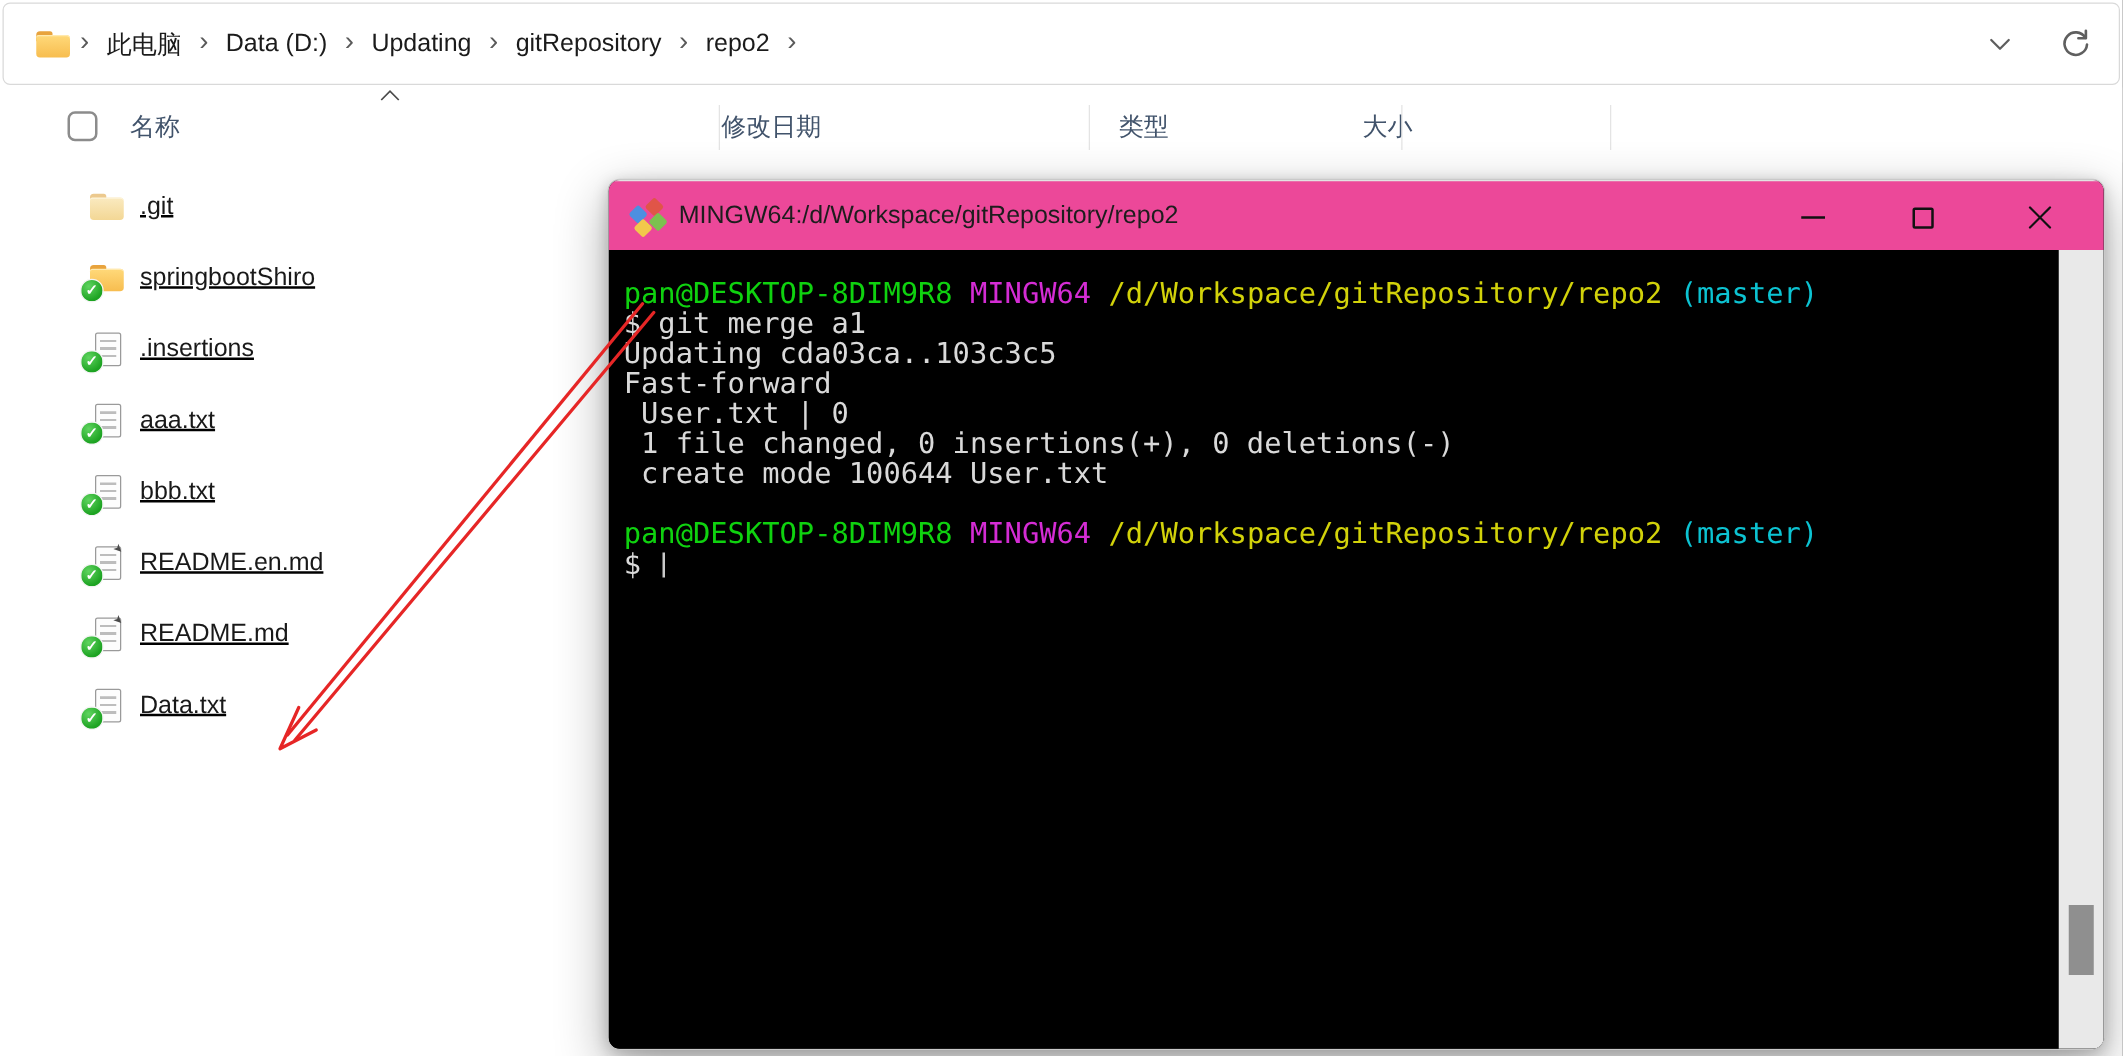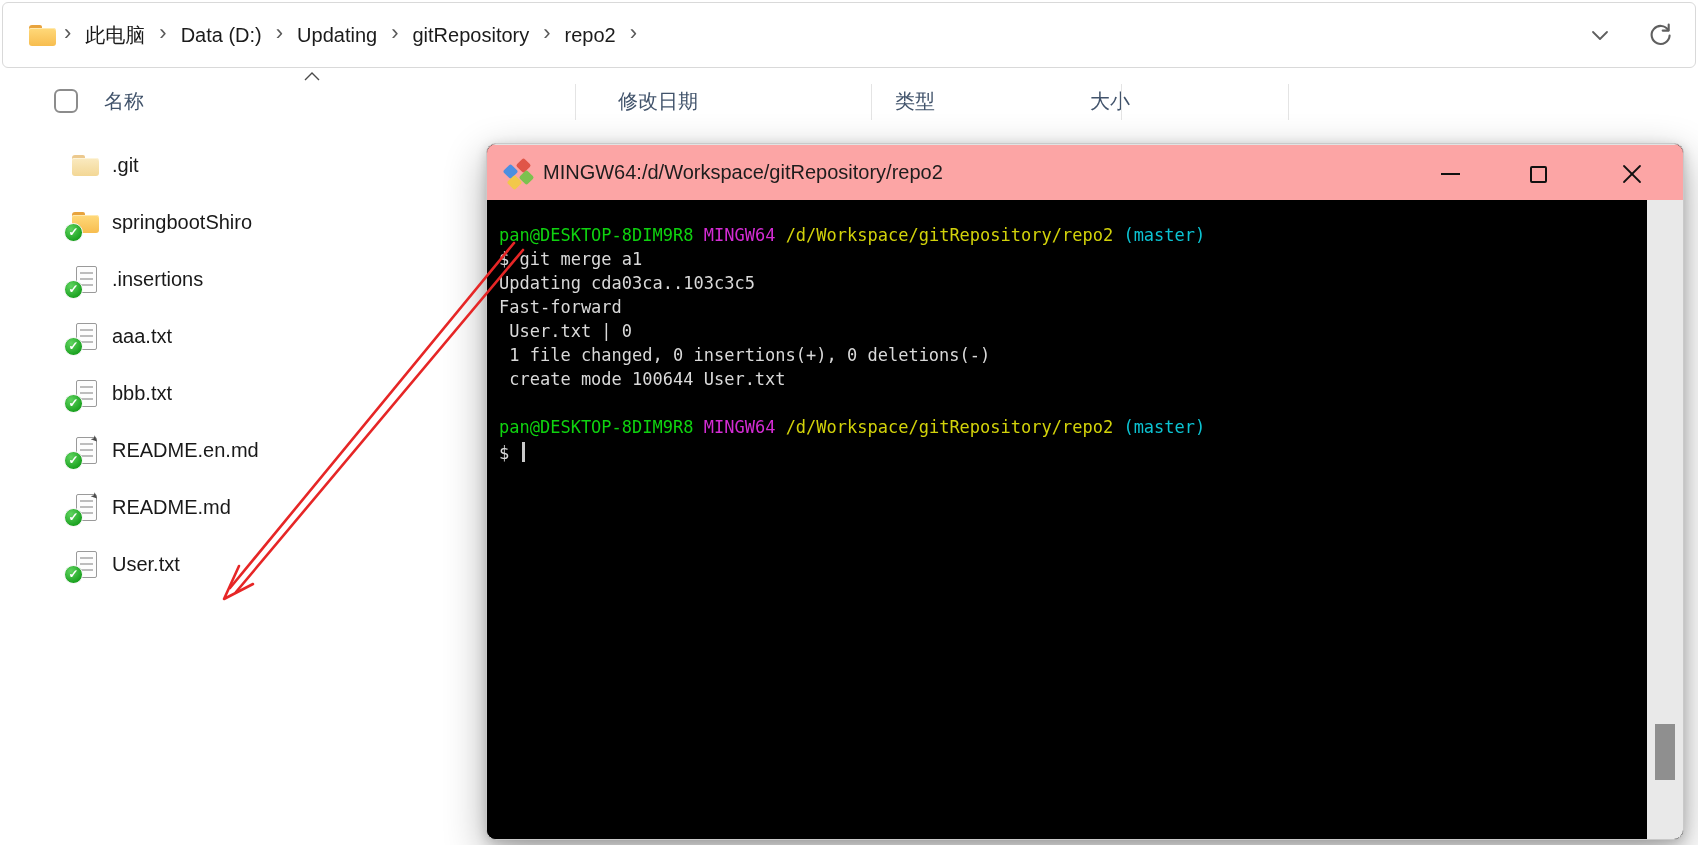--- a/index.html
+++ b/index.html
@@ -28,52 +28,52 @@
   
   .listheader { position:absolute; left:0; top:70px; width:1698px; height:60px; background:#fff; }
   .col-label { position:absolute; top:18px; font-size:20px; color:#41536b; white-space:nowrap; cursor:default; }
   .hdr-checkbox { position:absolute; left:54px; top:90px; width:24px; height:24px; border:2px solid #8c8c8c;
     border-radius:6px; background:#fff; top:19px; }
   .col-sep { position:absolute; top:14px; width:1px; height:36px; background:#e4e4e4; }
   .sort-asc { position:absolute; left:303px; top:2px; }
 
   
   .filelist { position:absolute; left:0; top:137px; width:560px; }
-  .file-row { display:flex; align-items:center; height:57px; padding-left:70px; }
+  .file-row { display:flex; align-items:center; height:57px; padding-left:70px;text-decoration:underline; }
   .file-ic-box { position:relative; width:32px; height:30px; margin-right:10px; flex:0 0 auto; }
   .file-ic-box .folder-ic { position:absolute; left:2px; top:4px; }
   .sheet { position:absolute; left:6px; top:1px; width:21px; height:27px; background:#fdfdfd;
     border:1.5px solid #9a9a9a; border-radius:2px; }
   .sheet::before { content:""; position:absolute; left:3px; right:3px; top:5px; bottom:4px;
     background:repeating-linear-gradient(#bdbdbd 0 2px, transparent 2px 6px); }
   .md-arrow { position:absolute; right:-3px; top:-4px; font-size:9px; color:#4a4a4a; transform:rotate(45deg); }
   .sync-check { position:absolute; left:-6px; bottom:-4px; width:19px; height:19px; border-radius:50%;
     background:radial-gradient(circle at 35% 30%, #5fd45f, #1da322 70%); border:1.5px solid #f4f4f4;
     display:flex; align-items:center; justify-content:center; color:#fff; font-size:12px; font-weight:bold; }
   .file-label { font-size:20px; color:#191919; white-space:nowrap; }
 
   
   .terminal { position:absolute; left:486px; top:143px; width:1198px; height:697px;
     border-radius:10px; overflow:hidden; border:1px solid #c9c9c9; background:#000;
     box-shadow:0 14px 42px rgba(0,0,0,.32), 0 3px 12px rgba(0,0,0,.18); z-index:2; }
-  .t-titlebar { position:relative; height:56px; background:#fca5a5; display:flex; align-items:center;
+  .t-titlebar { position:relative; height:56px; background:#ec4899; display:flex; align-items:center;
     padding-left:16px; border-top:1px solid #e2e2e2;text-align:center; }
   .t-title { font-size:20px; color:#1d1d1d; margin-left:10px; white-space:nowrap; }
   .msys-logo { position:relative; width:30px; height:30px; flex:0 0 auto; }
   .msys-logo span { position:absolute; width:11px; height:11px; transform:rotate(45deg); border-radius:2px; }
   .d-blue   { left:2px;  top:8px;  background:#4d8fe0; }
   .d-red    { left:15px; top:2px;  background:#e05548; }
   .d-yellow { left:6px;  top:19px; background:#f2c84b; }
   .d-green  { left:18px; top:14px; background:#7cc14f; }
   .t-ctrl { position:absolute; top:12px; width:34px; height:34px; display:flex; align-items:center; justify-content:center; cursor:default; }
   .t-min { right:216px; } .t-max { right:128px; } .t-close { right:34px; }
   .min-glyph { width:19px; height:2.4px; background:#111; }
   .max-glyph { width:17px; height:17px; border:2px solid #111; border-radius:2px; }
   .t-body { position:absolute; left:0; top:56px; right:36px; bottom:0; background:#000;
-    padding:23px 0 0 12px; font-family:"DejaVu Sans Mono", monospace; font-size:17px; line-height:24px;
+    padding:23px 0 0 12px; font-family:"DejaVu Sans Mono", monospace; font-size:23px; line-height:24px;
     white-space:pre; overflow:hidden; }
   .t-line { height:24px; }
   .t-cursor { display:inline-block; width:2.5px; height:20px; background:#c9c9c9; transform:translate(3px,3px); }
   .t-scrollbar { position:absolute; right:0; top:56px; bottom:0; width:36px; background:#e9e9e9; }
   .t-thumb { position:absolute; left:8px; width:20px; top:524px; height:56px; background:#8f8f8f; }
 
   
   .annotation { position:absolute; left:0; top:0; z-index:3; pointer-events:none; }
 
   svg.icn { display:block; }
@@ -115,21 +115,21 @@
     </div>
 
     <div class="listheader">
       <span class="hdr-checkbox"></span>
       <span class="sort-asc">
         <svg class="icn" width="18" height="10" viewBox="0 0 18 10">
           <polyline points="2,8 9,1 16,8" fill="none" stroke="#4a4a4a" stroke-width="1.4"></polyline>
         </svg>
       </span>
       <span class="col-label" style="left:104px;">名称</span>
-      <span class="col-label" style="left:618px;">修改日期</span>
+      <span class="col-label" style="left:577px;">修改日期</span>
       <span class="col-label" style="left:895px;">类型</span>
       <span class="col-label" style="left:1090px;">大小</span>
       <span class="col-sep" style="left:575px;"></span>
       <span class="col-sep" style="left:871px;"></span>
       <span class="col-sep" style="left:1121px;"></span>
       <span class="col-sep" style="left:1288px;"></span>
     </div>
 
     <div class="filelist">
         <div class="file-row">
@@ -182,21 +182,21 @@
             </span>
             <span class="sync-check">✓</span>
           </span>
           <span class="file-label">README.md</span>
         </div>
         <div class="file-row">
           <span class="file-ic-box">
             <span class="sheet"></span>
             <span class="sync-check">✓</span>
           </span>
-          <span class="file-label">User.txt</span>
+          <span class="file-label">Data.txt</span>
         </div>
       </div>
   </div>
 
   <div class="terminal">
     <div class="t-titlebar">
       <span class="msys-logo">
         <span class="d-blue"></span>
           <span class="d-red"></span>
           <span class="d-yellow"></span>

